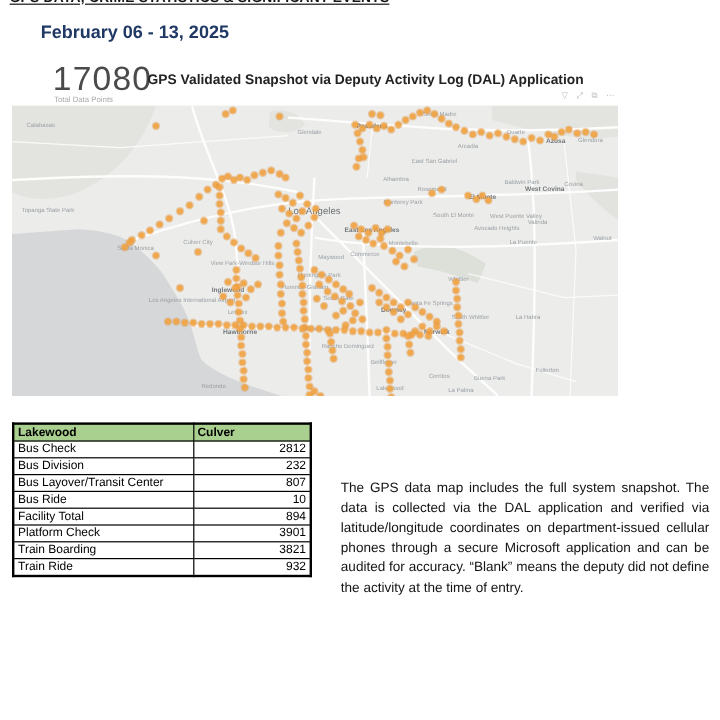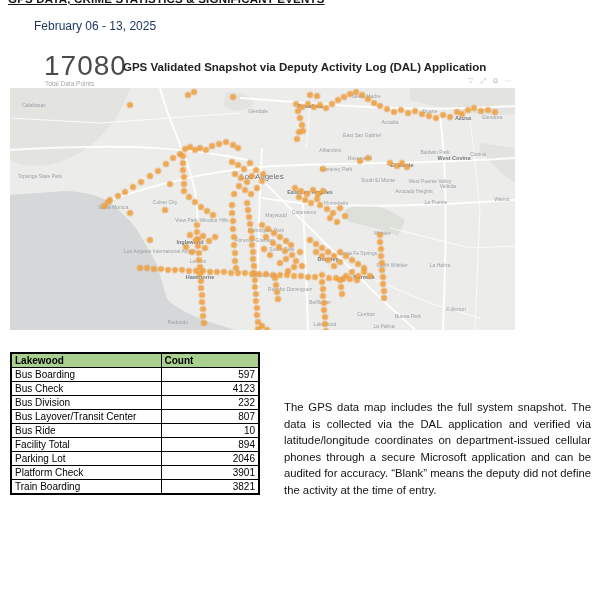--- a/index.html
+++ b/index.html
@@ -4,21 +4,21 @@
 <style>
   html,body{margin:0;padding:0;}
   body{
     width:600px;height:600px;background:#ffffff;position:relative;overflow:hidden;
     font-family:"Liberation Sans",sans-serif;color:#1a1a1a;
   }
   .doc-title{
     position:absolute;top:-7px;left:8px;font-size:11.5px;font-weight:bold;
     color:#161616;letter-spacing:.2px;white-space:nowrap;text-decoration:underline;
   }
-  .doc-date{position:absolute;top:19px;left:8px;font-size:12px;font-weight:normal;color:#1F3864;padding-left:26px;}
+  .doc-date{position:absolute;top:19px;left:8px;font-size:15px;font-weight:bold;color:#1F3864;padding-left:26px;}
   .stat-value{position:absolute;top:50px;left:44px;font-size:28px;color:#4a4a4a;letter-spacing:1px;}
   .stat-label{position:absolute;top:80px;left:45px;font-size:6.5px;color:#a9a9a9;}
   .section-heading{position:absolute;top:61px;left:123px;font-size:11.5px;font-weight:bold;color:#232323;white-space:nowrap;}
   .visual-toolbar{position:absolute;top:77px;left:448px;width:64px;display:flex;gap:7px;justify-content:flex-end;color:#bdbdbd;font-size:7px;line-height:8px;}
   .visual-toolbar span{cursor:default;}
 
   .map{position:absolute;left:10px;top:88px;width:505px;height:242px;background:#ECECEA;overflow:hidden;}
   .map svg{position:absolute;left:0;top:0;}
   .map-label{position:absolute;transform:translate(-50%,-50%);font-size:5px;color:#9ba1a5;white-space:nowrap;z-index:2;}
   .map-label.b{font-weight:bold;color:#74797d;font-size:5.5px;}
@@ -418,56 +418,52 @@
   </div>
 
 <table class="activity-table">
   <colgroup>
       <col class="col-act">
       <col class="col-cnt">
     </colgroup>
   <thead>
     <tr>
       <th>Lakewood</th>
-      <th>Count</th>
+      <th>Culver</th>
     </tr>
   </thead>
   <tbody>
       <tr>
-        <td>Bus Boarding</td>
-        <td class="cnt">597</td>
-      </tr>
-      <tr>
         <td>Bus Check</td>
-        <td class="cnt">4123</td>
+        <td class="cnt">2812</td>
       </tr>
       <tr>
         <td>Bus Division</td>
         <td class="cnt">232</td>
       </tr>
       <tr>
         <td>Bus Layover/Transit Center</td>
         <td class="cnt">807</td>
       </tr>
       <tr>
         <td>Bus Ride</td>
         <td class="cnt">10</td>
       </tr>
       <tr>
         <td>Facility Total</td>
         <td class="cnt">894</td>
       </tr>
       <tr>
-        <td>Parking Lot</td>
-        <td class="cnt">2046</td>
-      </tr>
-      <tr>
         <td>Platform Check</td>
         <td class="cnt">3901</td>
       </tr>
       <tr>
         <td>Train Boarding</td>
         <td class="cnt">3821</td>
       </tr>
+      <tr>
+        <td>Train Ride</td>
+        <td class="cnt">932</td>
+      </tr>
     </tbody>
 </table>
 
 <div class="body-paragraph">The GPS data map includes the full system snapshot. The data is collected via the DAL application and verified via latitude/longitude coordinates on department-issued cellular phones through a secure Microsoft application and can be audited for accuracy. “Blank” means the deputy did not define the activity at the time of entry.</div>
 
 </body></html>

